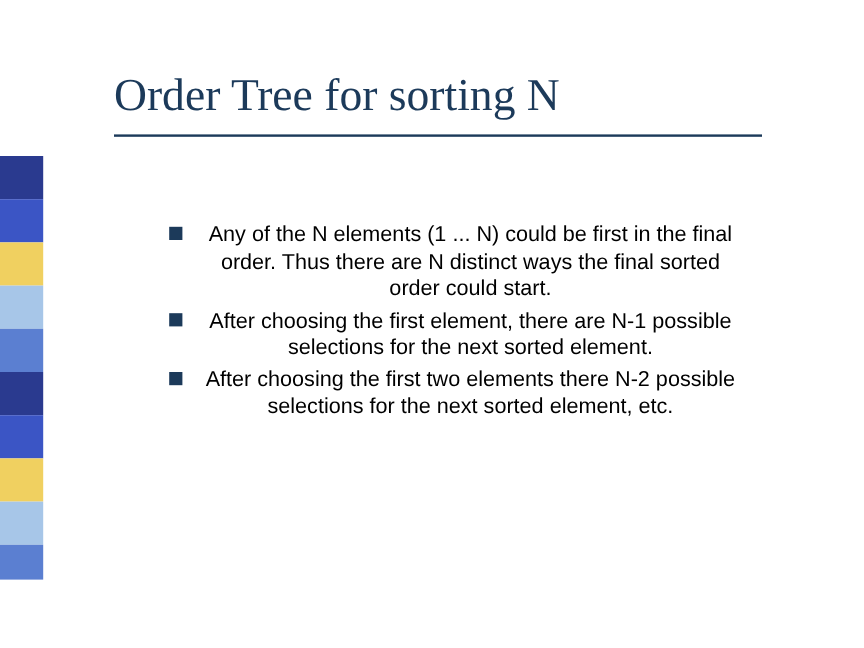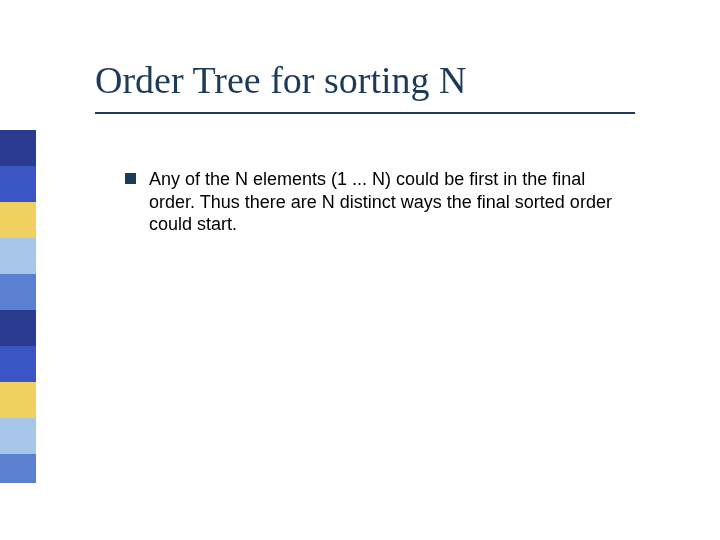--- a/index.html
+++ b/index.html
@@ -47,22 +47,23 @@
     position: absolute;
     left: 125px;
     top: 168px;
     width: 510px;
     font-size: 18px;
     line-height: 1.25;
     color: #000000;
   }
   .body ul {
     list-style: none;
-    margin: 0;
+    margin: 16px;
     padding: 0;
+    text-align: center;
   }
   .body li {
     position: relative;
     padding-left: 24px;
     margin-bottom: 4px;
   }
   .bullet {
     position: absolute;
     left: 0;
     top: 5px;
@@ -92,16 +93,18 @@
       <div class="block" style="background: rgb(167, 198, 232); height: 36px;"></div>
       <div class="block" style="background: rgb(91, 127, 209); height: 29px;"></div>
     </div>
 
   <div class="title">Order Tree for sorting N</div>
   <div class="underline"></div>
 
   <div class="body">
     <ul>
         <li><span class="bullet"></span><span>Any of the N elements (1 ... N) could be first in the final order. Thus there are N distinct ways the final sorted order could start.</span></li>
+        <li><span class="bullet"></span><span>After choosing the first element, there are N-1 possible selections for the next sorted element.</span></li>
+        <li><span class="bullet"></span><span>After choosing the first two elements there N-2 possible selections for the next sorted element, etc.</span></li>
       </ul>
   </div>
 
 </div>
 
 </body></html>

